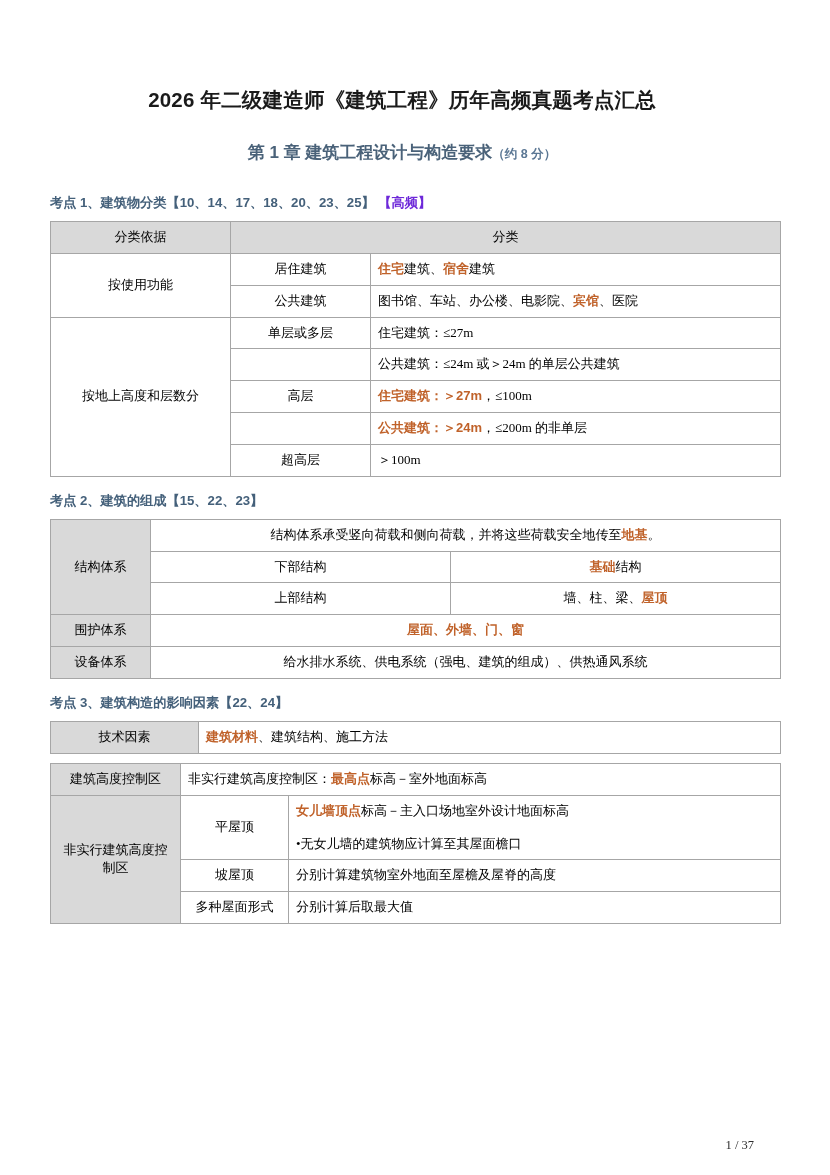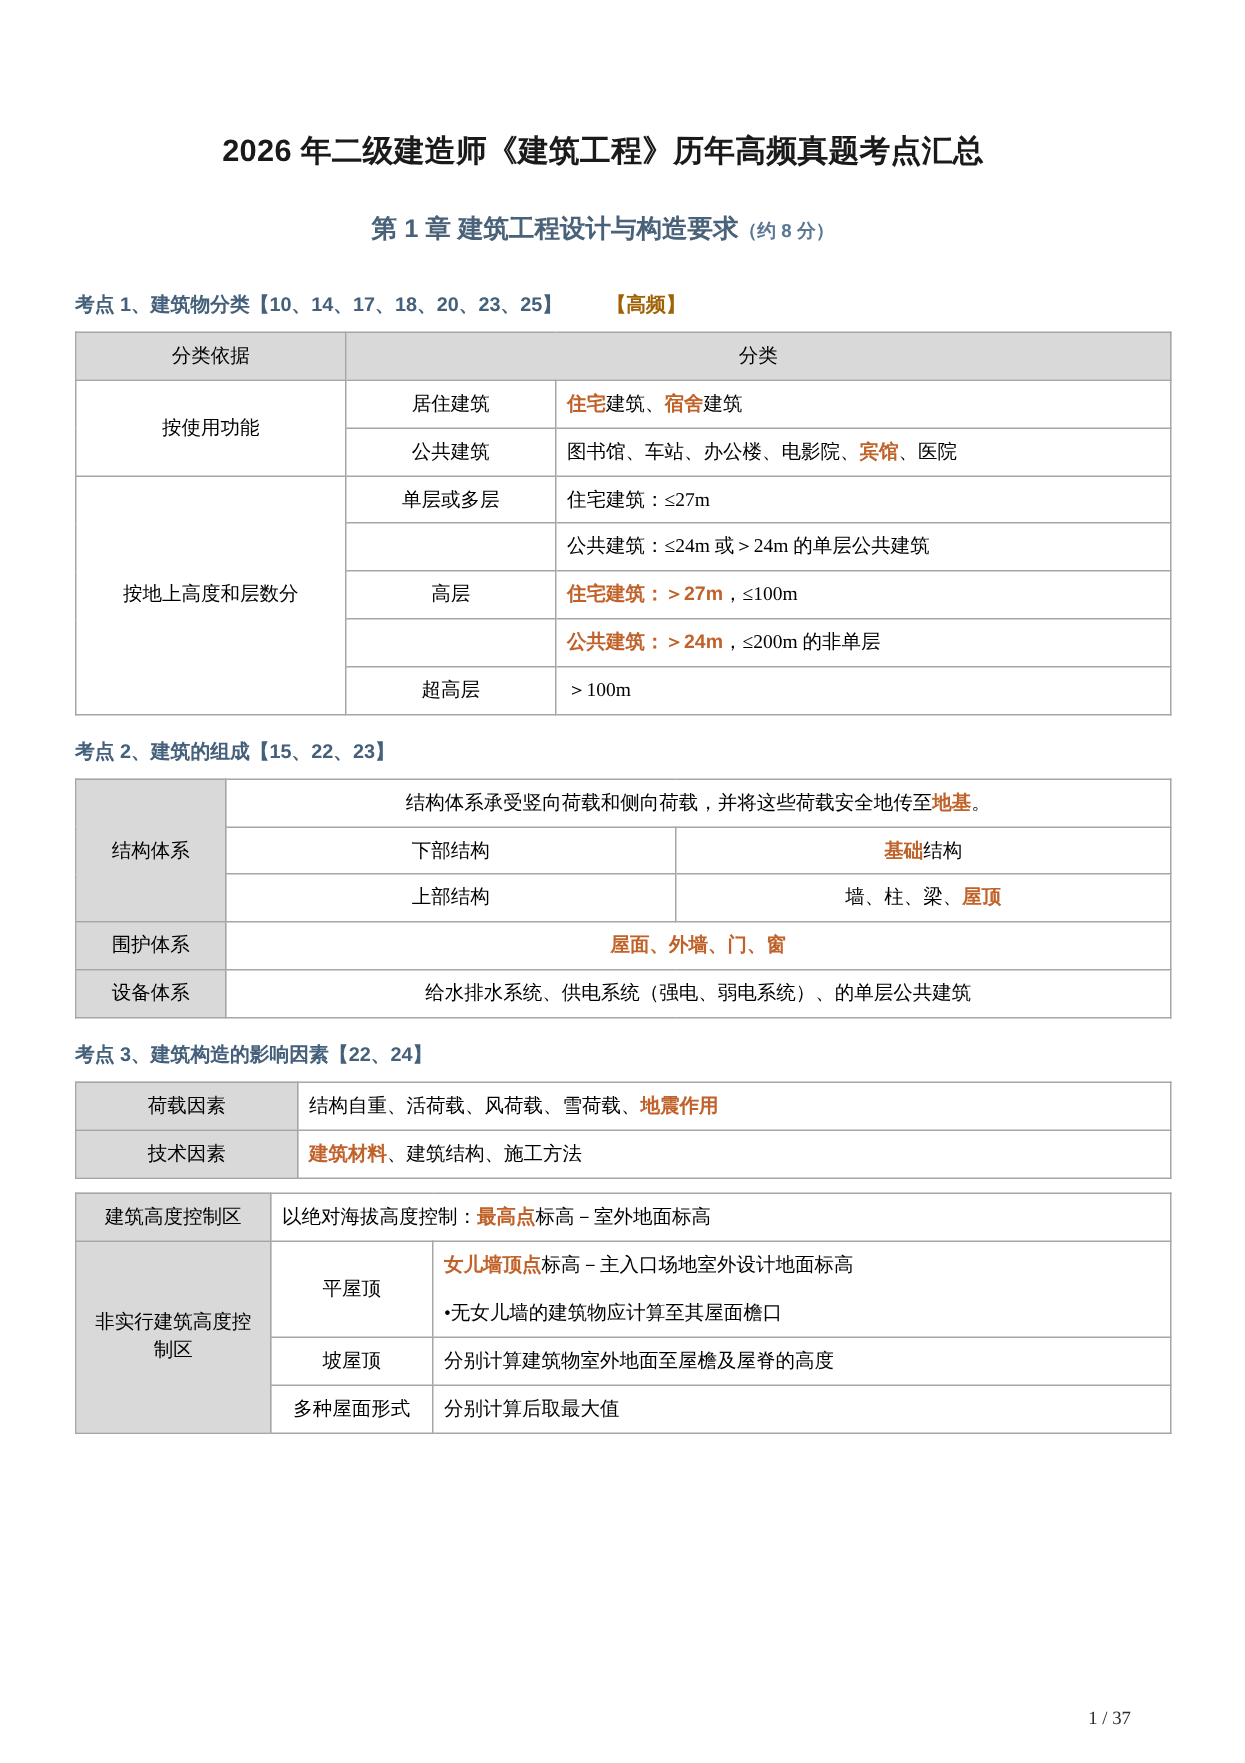--- a/index.html
+++ b/index.html
@@ -52,22 +52,21 @@
   .kp-heading {
     font-family: "Liberation Sans", "DejaVu Sans", sans-serif;
     font-weight: bold;
     font-size: 13.2px;
     color: #44607a;
     margin: 0;
     padding: 0;
     white-space: nowrap;
   }
   .kp-heading .hot {
-    color: #a16207;
-    margin-left: 26px;
+    color: #6d28d9;
   }
   .kp-1 { padding-top: 30px; }
   .kp-2 { padding-top: 15px; }
   .kp-3 { padding-top: 15px; }
   .kp-4 { padding-top: 15px; }
 
   
   table.doc {
     width: 730px;
     border-collapse: collapse;
@@ -204,57 +203,53 @@
       <tr class="rowh2">
         <td class="ctr"><span>上部结构</span></td>
         <td class="ctr"><span>墙、柱、梁、</span><span class="hl">屋顶</span></td>
       </tr>
       <tr class="rowh2">
         <td class="gray">围护体系</td>
         <td class="ctr" colspan="2"><span class="hl">屋面、外墙、门、窗</span></td>
       </tr>
       <tr class="rowh2">
         <td class="gray">设备体系</td>
-        <td class="ctr" colspan="2"><span>给水排水系统、供电系统（强电、弱电系统）、的单层公共建筑</span></td>
+        <td class="ctr" colspan="2"><span>给水排水系统、供电系统（强电、建筑的组成）、供热通风系统</span></td>
       </tr>
     </tbody>
   </table>
 
   <div class="kp-heading kp-3">
     <span>考点 3、建筑构造的影响因素【22、24】</span>
   </div>
 
   <table class="doc">
     <colgroup>
         <col style="width:148px">
         <col style="width:582px">
       </colgroup>
     <tbody>
       <tr class="rowh">
-        <td class="gray">荷载因素</td>
-        <td class="lft"><span>结构自重、活荷载、风荷载、雪荷载、</span><span class="hl">地震作用</span></td>
-      </tr>
-      <tr class="rowh">
         <td class="gray">技术因素</td>
         <td class="lft"><span class="hl">建筑材料</span><span>、建筑结构、施工方法</span></td>
       </tr>
     </tbody>
   </table>
 
 
   <table class="doc">
     <colgroup>
         <col style="width:130px">
         <col style="width:108px">
         <col style="width:492px">
       </colgroup>
     <tbody>
       <tr class="rowh">
         <td class="gray">建筑高度控制区</td>
-        <td class="lft" colspan="2"><span>以绝对海拔高度控制：</span><span class="hl">最高点</span><span>标高－室外地面标高</span></td>
+        <td class="lft" colspan="2"><span>非实行建筑高度控制区：</span><span class="hl">最高点</span><span>标高－室外地面标高</span></td>
       </tr>
       <tr>
         <td class="gray" rowspan="3">非实行建筑高度控制区</td>
         <td class="ctr">平屋顶</td>
         <td class="lft">
           <span><span class="hl">女儿墙顶点</span><span>标高－主入口场地室外设计地面标高</span></span>
           <span class="bullet-line">•无女儿墙的建筑物应计算至其屋面檐口</span>
         </td>
       </tr>
       <tr class="rowh">

